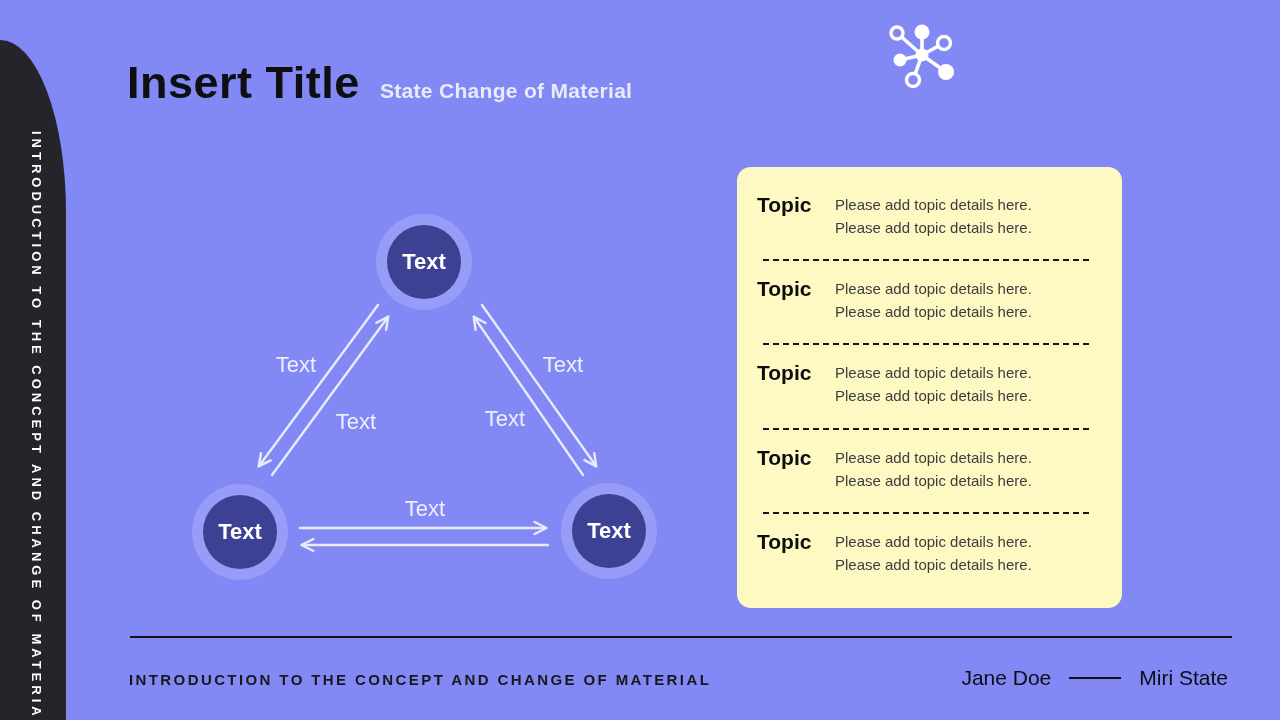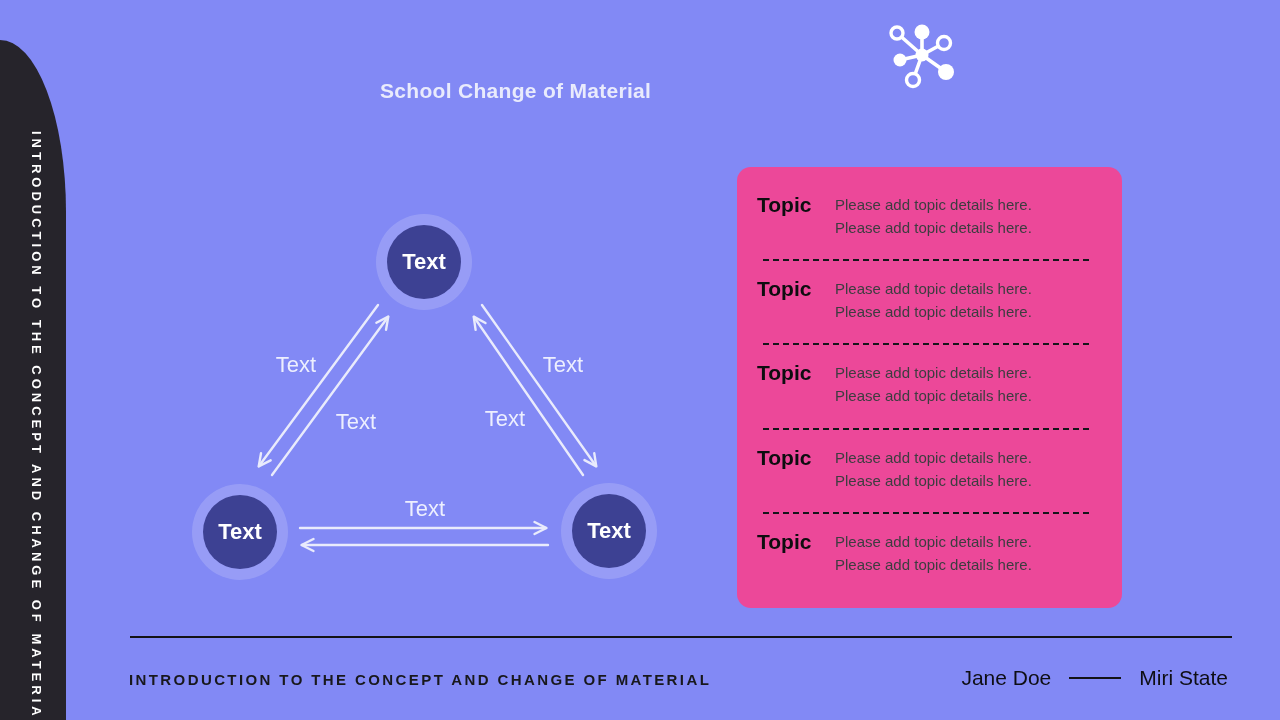--- a/index.html
+++ b/index.html
@@ -57,21 +57,21 @@
   }
   .el-left-outer  { left:296px; top:365px; }
   .el-left-inner  { left:356px; top:422px; }
   .el-right-inner { left:505px; top:419px; }
   .el-right-outer { left:563px; top:365px; }
   .el-bottom      { left:425px; top:509px; }
 
   
   .card {
     position:absolute; left:737px; top:167px; width:385px; height:441px;
-    background:#ec4899; border-radius:14px;
+    background:#fef9c3; border-radius:14px;
     box-sizing:border-box; padding:10px 30px 10px 20px;
     display:flex; flex-direction:column;
   }
   .topic-row {
     position:relative; flex:1; display:flex; align-items:flex-start;
     padding-top:16px; box-sizing:border-box;
   }
   .topic-row:not(:last-child)::after {
     content:""; position:absolute; left:6px; right:2px; bottom:0; height:2px;
     background-image:repeating-linear-gradient(90deg,#15151a 0 6px,transparent 6px 10px);
@@ -98,21 +98,22 @@
   .credit-divider { width:52px; height:2px; background:#131316; }
 </style>
 </head>
 <body>
 
 <div class="slide">
 
   <div class="sidebar"></div>
   <div class="sidebar-label">INTRODUCTION TO THE CONCEPT AND CHANGE OF MATERIAL</div>
 
-  <div class="subtitle">School Change of Material</div>
+  <div class="title">Insert Title</div>
+  <div class="subtitle">State Change of Material</div>
 
   <svg class="molecule" width="72" height="72" viewBox="0 0 72 72">
     <g stroke="#ffffff" stroke-width="3.6" stroke-linecap="round">
       <line x1="36" y1="35" x2="36" y2="12"></line>
       <line x1="36" y1="35" x2="11" y2="13"></line>
       <line x1="36" y1="35" x2="58" y2="23"></line>
       <line x1="36" y1="35" x2="14" y2="40"></line>
       <line x1="36" y1="35" x2="27" y2="60"></line>
       <line x1="36" y1="35" x2="60" y2="52"></line>
     </g>

